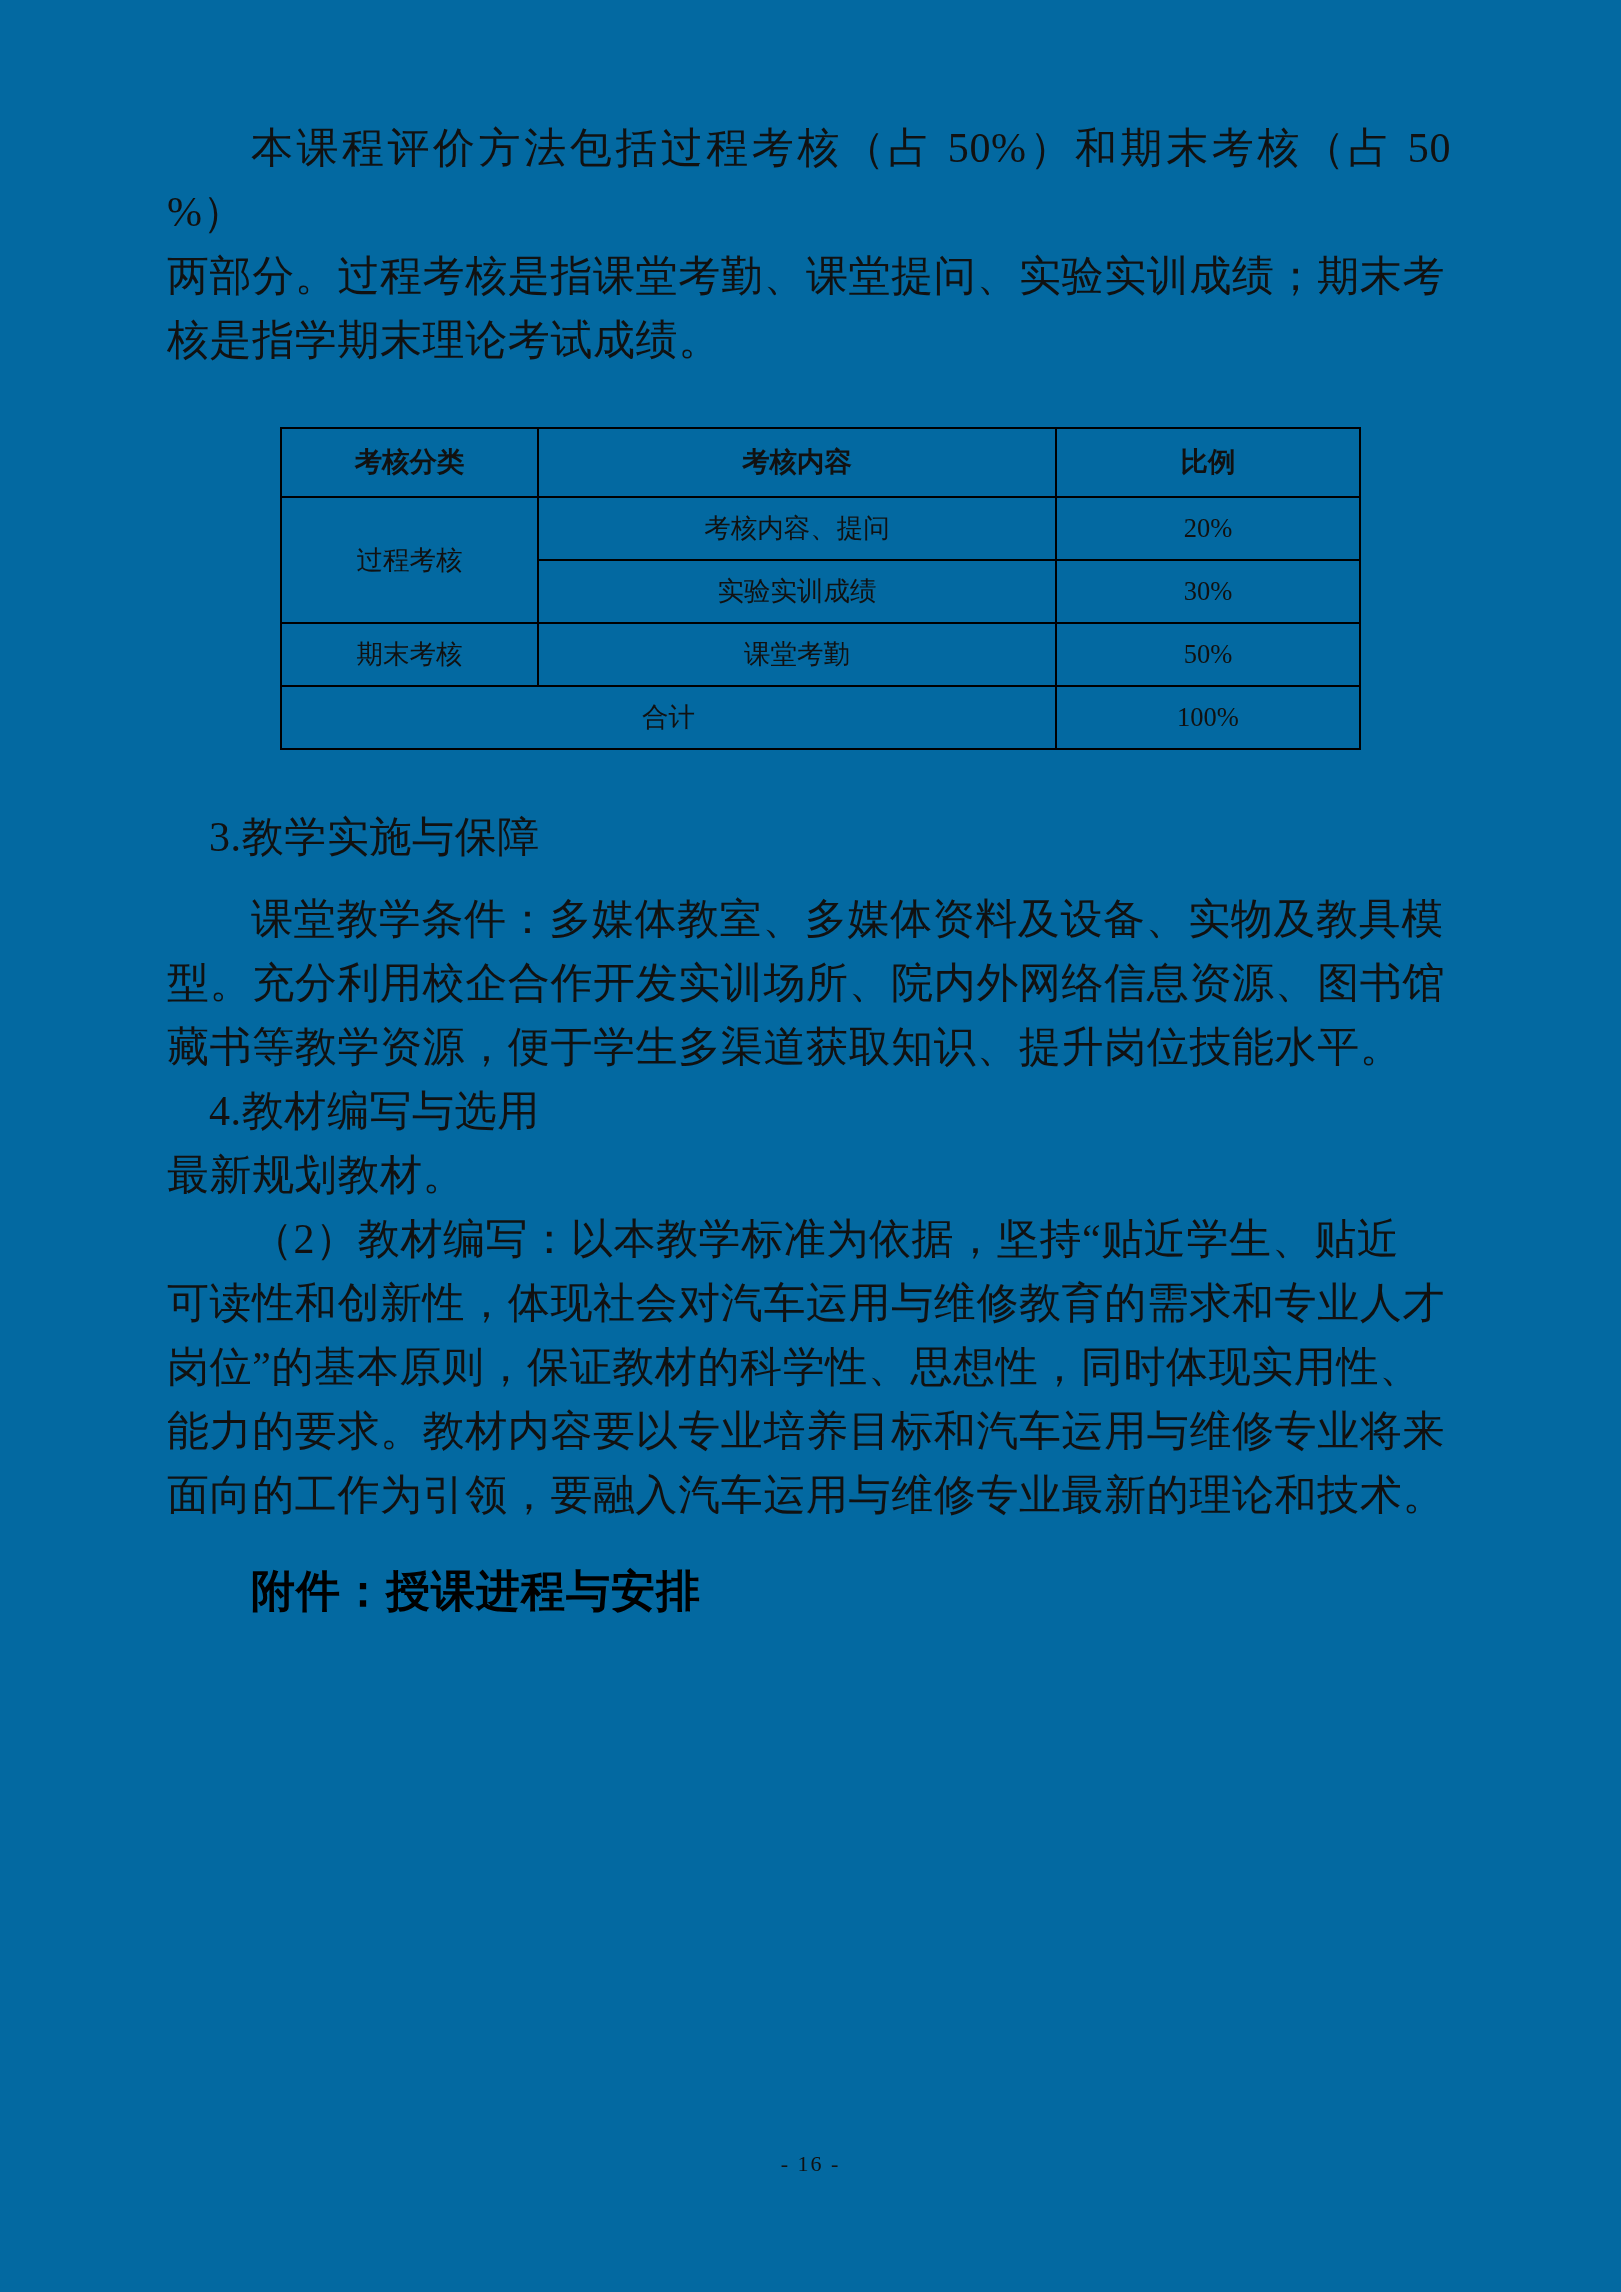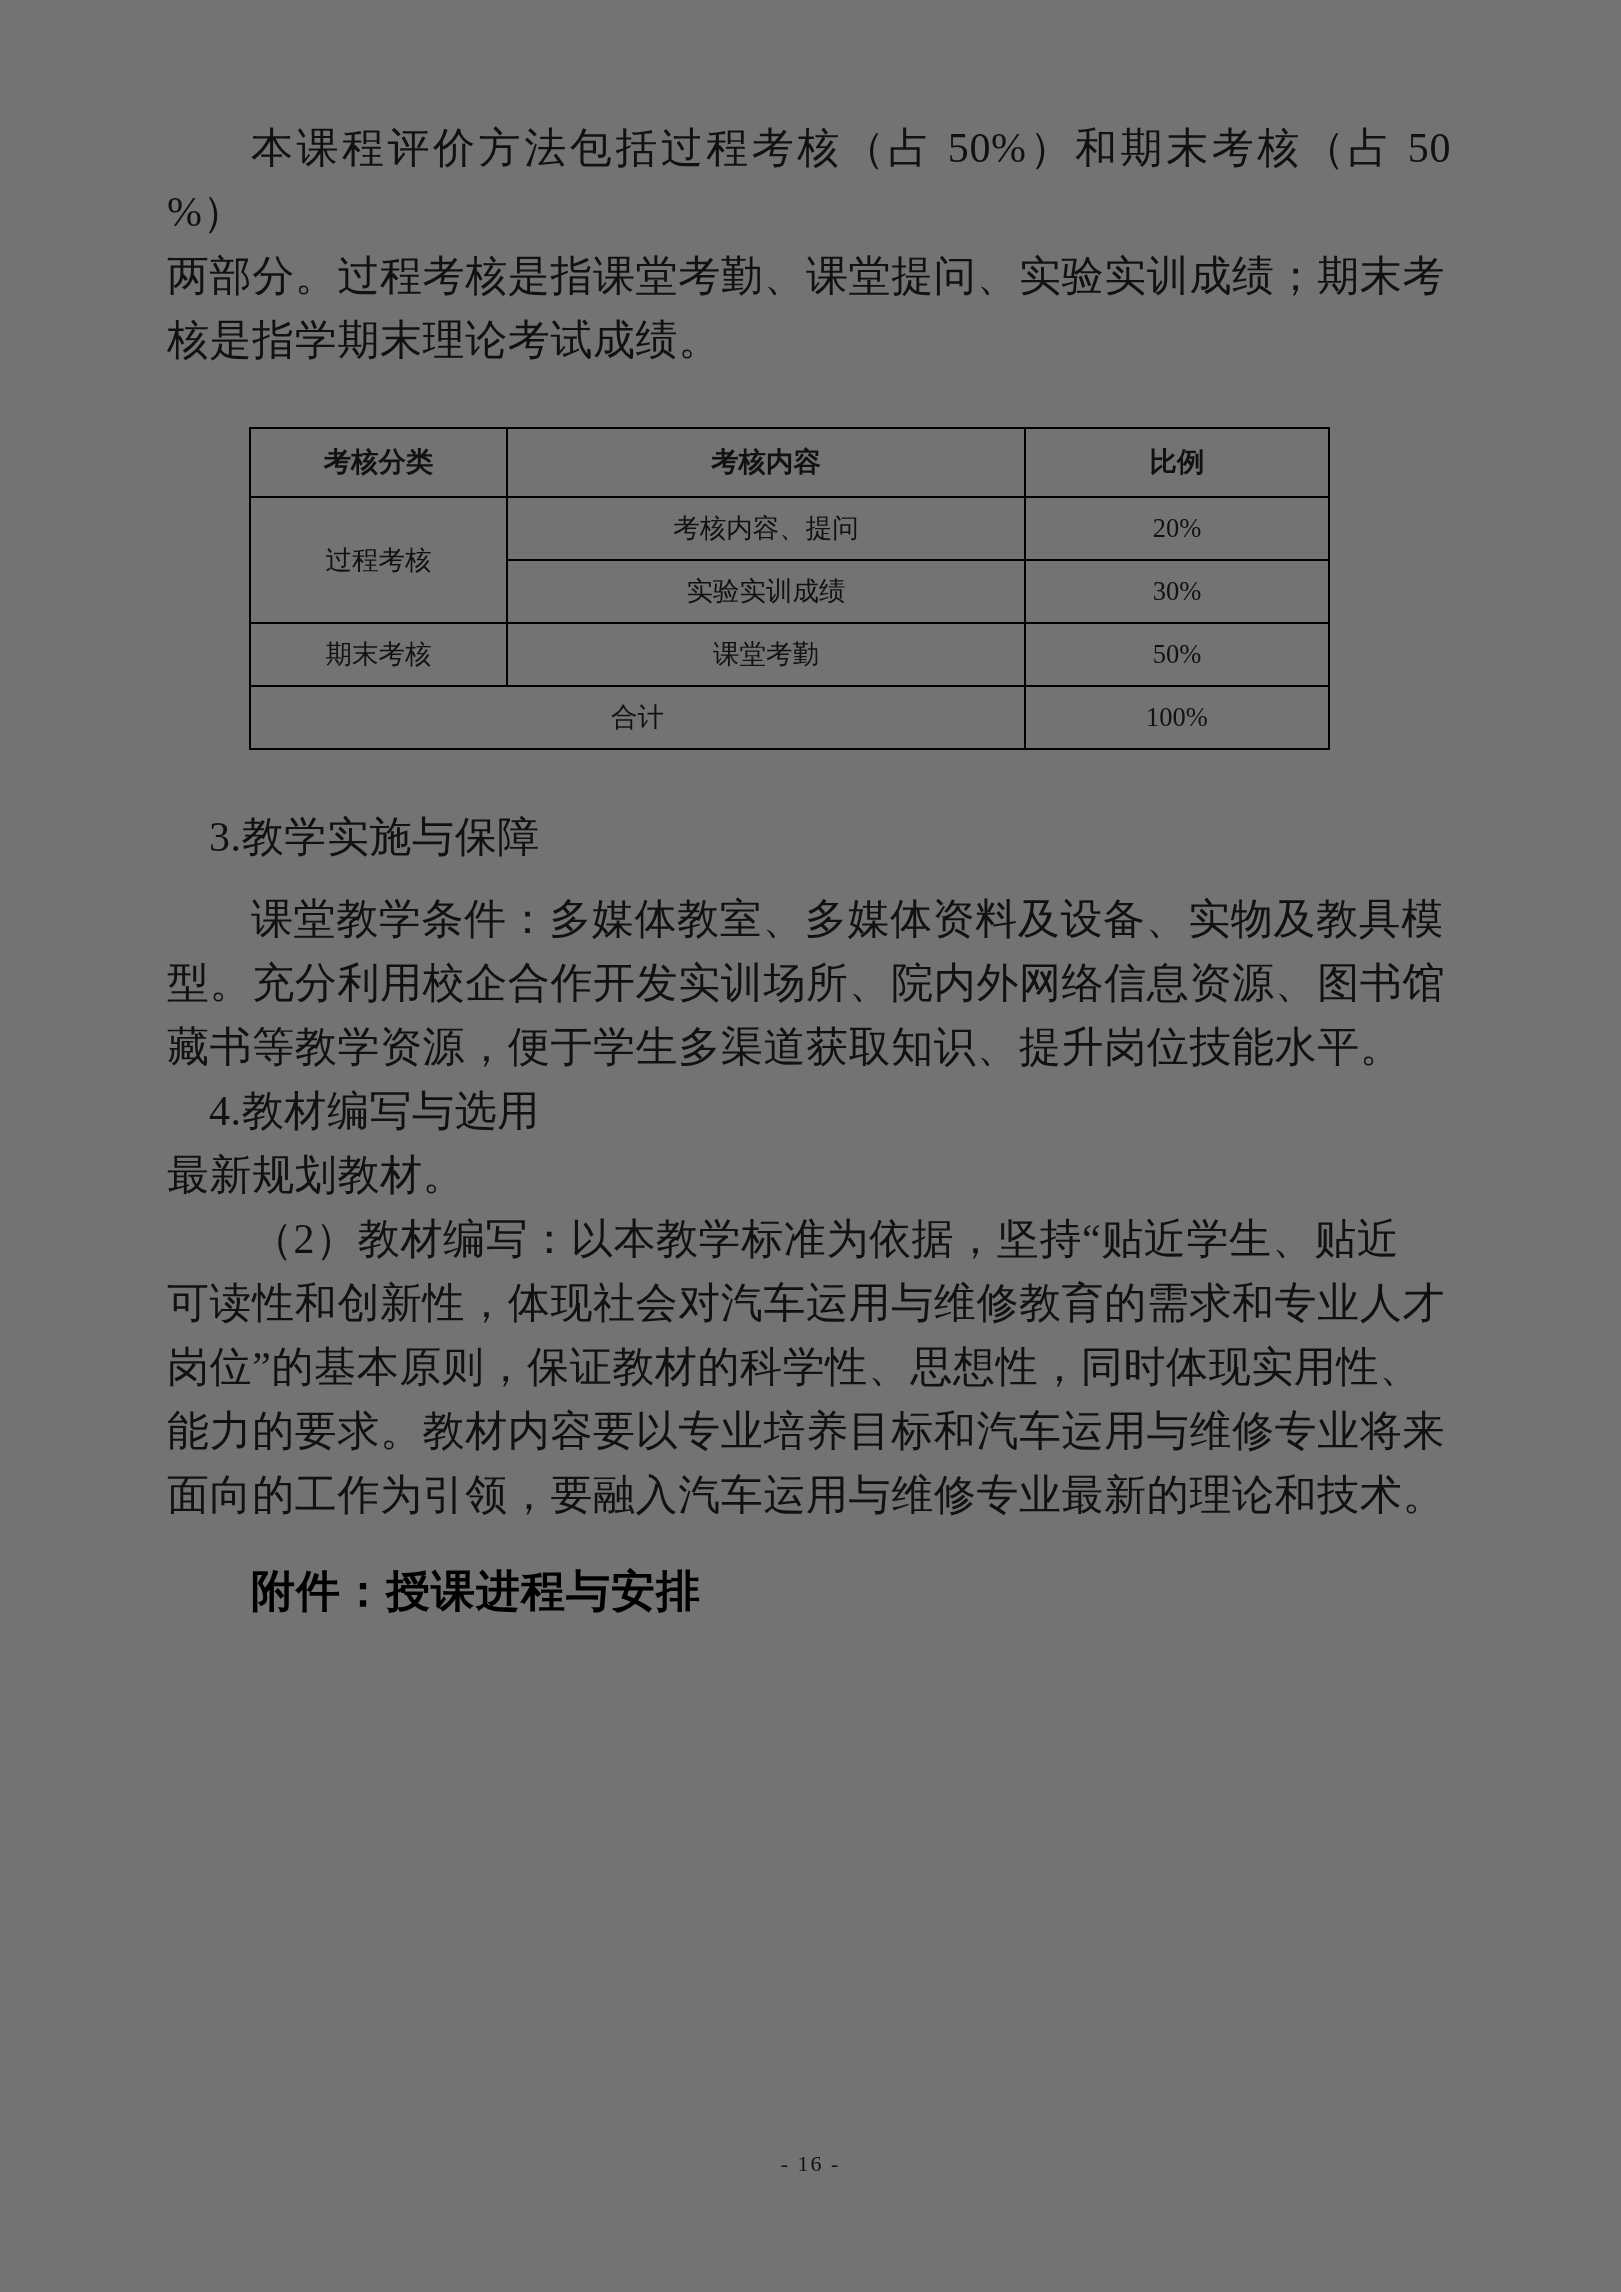--- a/index.html
+++ b/index.html
@@ -9,21 +9,21 @@
   }
   body {
     font-family: "Liberation Serif", "DejaVu Serif", serif;
     color: #000000;
   }
   .page {
     position: relative;
     width: 1621px;
     height: 2293px;
     margin: 0 auto;
-    background: #737373;
+    background: #0369a1;
     box-sizing: border-box;
     overflow: hidden;
   }
   .content {
     position: absolute;
     left: 167px;
     top: 116px;
     width: 1284px;
   }
   
@@ -59,21 +59,21 @@
   }
 
   
   .table-wrap {
     margin: 0;
     padding: 0;
   }
   table.assess {
     border-collapse: collapse;
     width: 1078px;
-    margin-left: 82px;
+    margin-left: 113px;
     table-layout: fixed;
     border: 2.9px solid #000;
   }
   table.assess col.c1 { width: 257px; }
   table.assess col.c2 { width: 518px; }
   table.assess col.c3 { width: 304px; }
   table.assess th,
   table.assess td {
     border: 2px solid #000;
     text-align: center;

